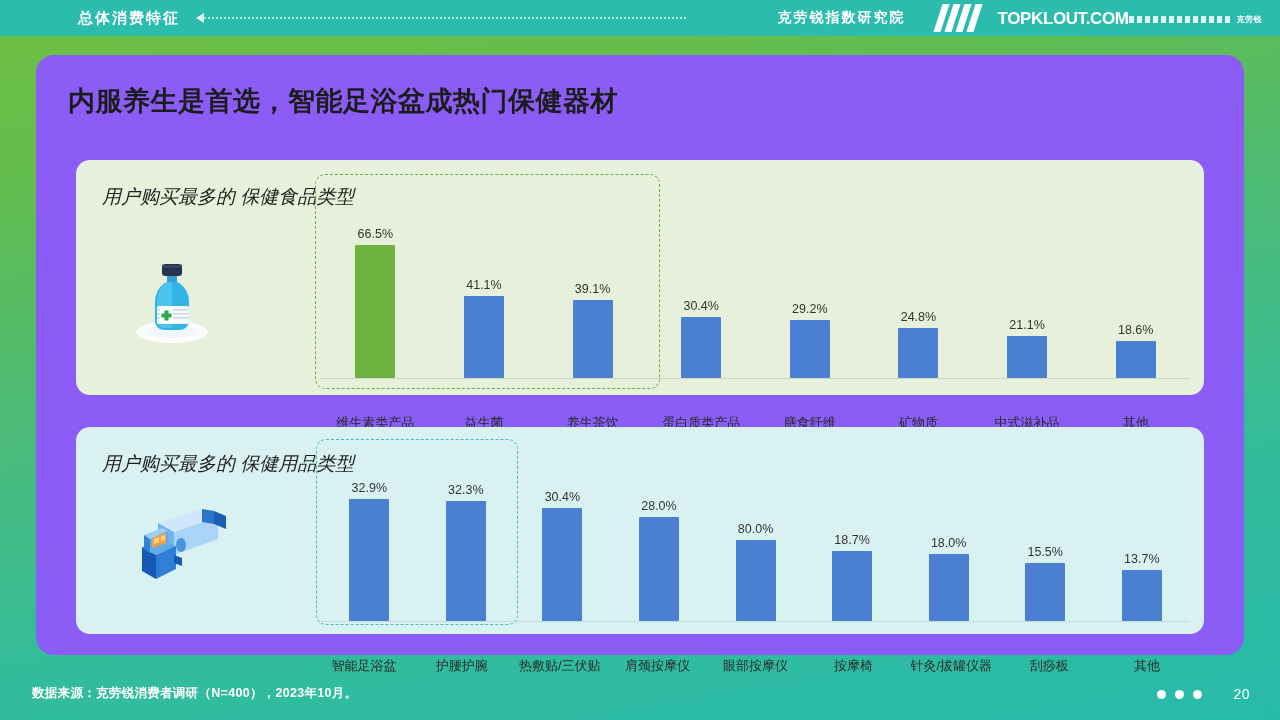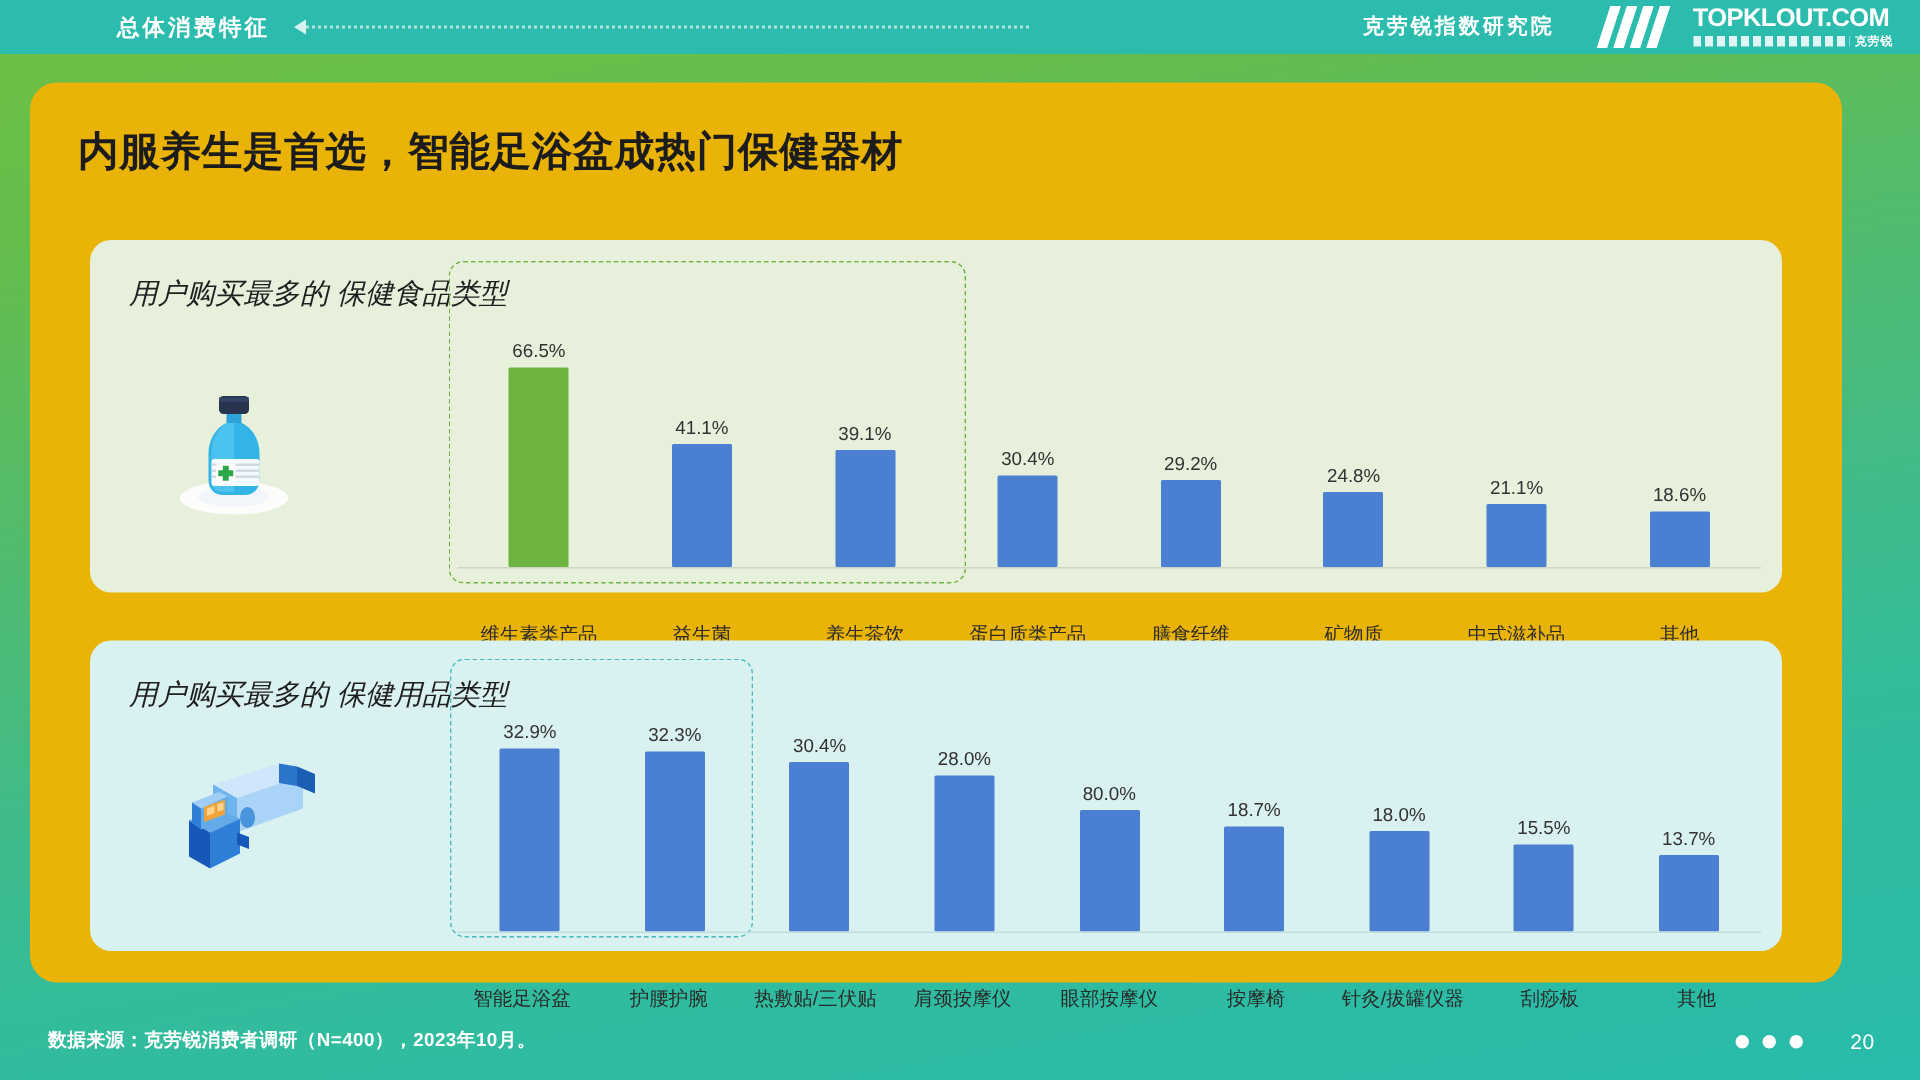--- a/index.html
+++ b/index.html
@@ -76,21 +76,20 @@
     display: block;
     width: 7px;
     height: 28px;
     background: #ffffff;
     transform: skewX(-18deg);
   }
   .brand {
     margin-left: 20px;
     margin-right: 18px;
     display: flex;
-    flex-direction: column;
     justify-content: center;
   }
   .brand-main {
     color: #ffffff;
     font-size: 17px;
     font-weight: bold;
     letter-spacing: -0.4px;
     line-height: 17px;
     font-family: "Liberation Sans", sans-serif;
   }
@@ -112,24 +111,24 @@
     font-size: 8px;
     font-weight: bold;
     letter-spacing: .5px;
     white-space: nowrap;
   }
 
   
   .card {
     position: absolute;
     top: 55px;
-    left: 20px;
+    left: 36px;
     width: 1208px;
     height: 600px;
-    background: #eab308;
+    background: #8b5cf6;
     border-radius: 18px;
   }
   .slide-title {
     position: absolute;
     top: 28px;
     left: 32px;
     font-size: 27px;
     font-weight: bold;
     color: #1c1c1c;
     letter-spacing: .5px;

